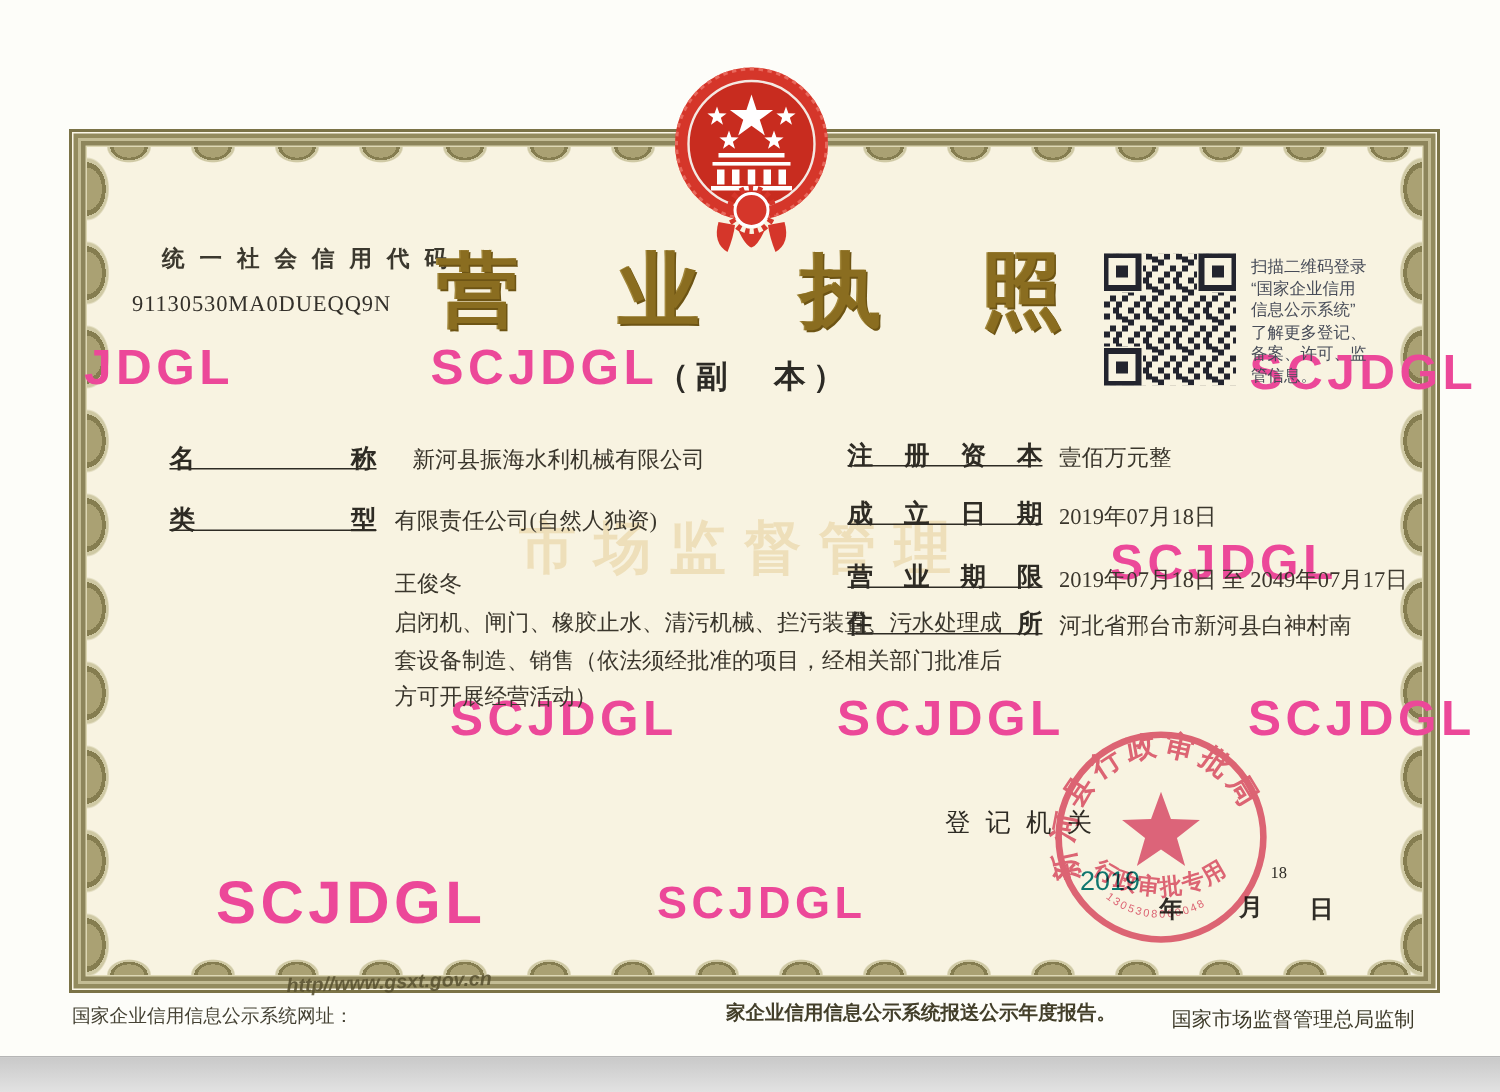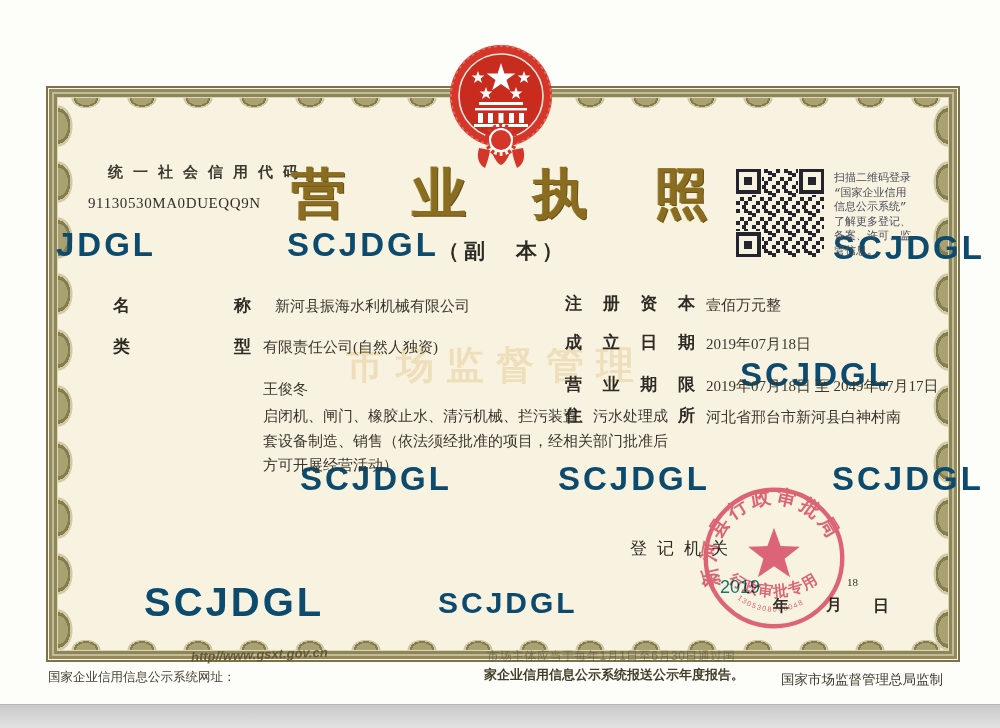--- a/index.html
+++ b/index.html
@@ -23,21 +23,21 @@
     background-image:radial-gradient(ellipse 27px 19px at 50% 100%,#aaa173 0 10px,#857d50 10px 12.5px,#cfc9a4 12.5px 14px,rgba(0,0,0,0) 15px);
     background-size:56px 20px;}
   .sc.left{left:10px;top:10px;bottom:10px;width:20px;background-repeat:repeat-y;
     background-image:radial-gradient(ellipse 19px 27px at 0% 50%,#aaa173 0 10px,#857d50 10px 12.5px,#cfc9a4 12.5px 14px,rgba(0,0,0,0) 15px);
     background-size:20px 56px;}
   .sc.right{right:10px;top:10px;bottom:10px;width:20px;background-repeat:repeat-y;
     background-image:radial-gradient(ellipse 19px 27px at 100% 50%,#aaa173 0 10px,#857d50 10px 12.5px,#cfc9a4 12.5px 14px,rgba(0,0,0,0) 15px);
     background-size:20px 56px;}
 
   
-  .wm{position:absolute;font-weight:bold;color:#0c4a6e;letter-spacing:3px;
+  .wm{position:absolute;font-weight:bold;color:#ec4899;letter-spacing:3px;
       font-family:"Liberation Sans","DejaVu Sans",sans-serif;z-index:2;white-space:nowrap;}
   .wm-center{position:absolute;left:346px;top:340px;font-size:38px;font-weight:bold;
       letter-spacing:12px;color:#eedfba;z-index:2;white-space:nowrap;
       font-family:"Liberation Serif","DejaVu Serif",serif;}
 
   .content{position:absolute;inset:0;z-index:3;}
   .t{position:absolute;white-space:nowrap;}
 
   
   .credit-label{left:108px;top:163px;font-size:15px;font-weight:bold;letter-spacing:10px;color:#3b382e;}
@@ -45,27 +45,27 @@
                font-family:"Liberation Serif","DejaVu Serif",serif;}
   .title{left:0;right:0;top:158px;text-align:center;padding-left:26px;font-size:54px;
          font-weight:bold;letter-spacing:26px;color:#8a6d20;
          text-shadow:1px 1px 0 #6d5414, -1px 0 0 #a1863a;}
   .subtitle{left:0;right:0;top:237px;text-align:center;padding-left:6px;font-size:21px;
             letter-spacing:5px;color:#2c2a25;font-weight:bold;}
 
   
   .qr{position:absolute;left:736px;top:169px;width:88px;height:88px;}
   .qr-caption{position:absolute;left:834px;top:171px;width:92px;font-size:11px;
-              line-height:14.6px;color:#474c58;z-index:3;font-family:Liberation Mono, monospace;}
+              line-height:14.6px;color:#474c58;z-index:3;}
   .qr-caption div{white-space:nowrap;}
 
   
   .frow{position:absolute;}
   .flabel{display:inline-block;width:138px;text-align:justify;text-align-last:justify;
-          font-size:17px;font-weight:bold;color:#2e2b24;vertical-align:top;}
+          font-size:17px;font-weight:bold;color:#2e2b24;vertical-align:top;text-decoration:underline;}
   .flabel.r{width:130px;}
   .fvalue{position:absolute;font-size:15px;color:#3a362c;white-space:nowrap;
           font-family:"Liberation Serif","DejaVu Serif",serif;}
   .fvalue.wrap{white-space:normal;width:408px;line-height:24.5px;}
 
   
   .reg-label{left:630px;top:537px;font-size:17px;font-weight:normal;letter-spacing:10px;color:#2e2b24;}
   .d-year{left:720px;top:577px;font-size:18px;font-family:Liberation Sans, sans-serif;color:#0f766e;}
   .d-yu{left:773px;top:596px;font-size:16px;font-weight:bold;color:#2f2c26;}
   .d-mu{left:826px;top:595px;font-size:16px;font-weight:bold;color:#2f2c26;}
@@ -240,17 +240,16 @@
       <text fill="#d84f63" font-size="15.5" font-weight="bold" letter-spacing="1" font-family="'Liberation Sans','DejaVu Sans',sans-serif">
         <textPath href="#arcBanner" startOffset="4%">行政审批专用章</textPath>
       </text>
       <text fill="#d84f63" font-size="7.5" letter-spacing="1.5" font-family="'Liberation Sans','DejaVu Sans',sans-serif">
         <textPath href="#arcSerial" startOffset="6%">1305308060048</textPath>
       </text>
     </svg>
 
     <div class="t f-sys">国家企业信用信息公示系统网址：</div>
     <div class="t f-url">http//www.gsxt.gov.cn</div>
-    <div class="t f-n1">市场主体应当于每年1月1日至6月30日通过国</div>
     <div class="t f-issuer">国家市场监督管理总局监制</div>
     <div class="t f-n2">家企业信用信息公示系统报送公示年度报告。</div>
   </div>
 </div>
 
 </body></html>

